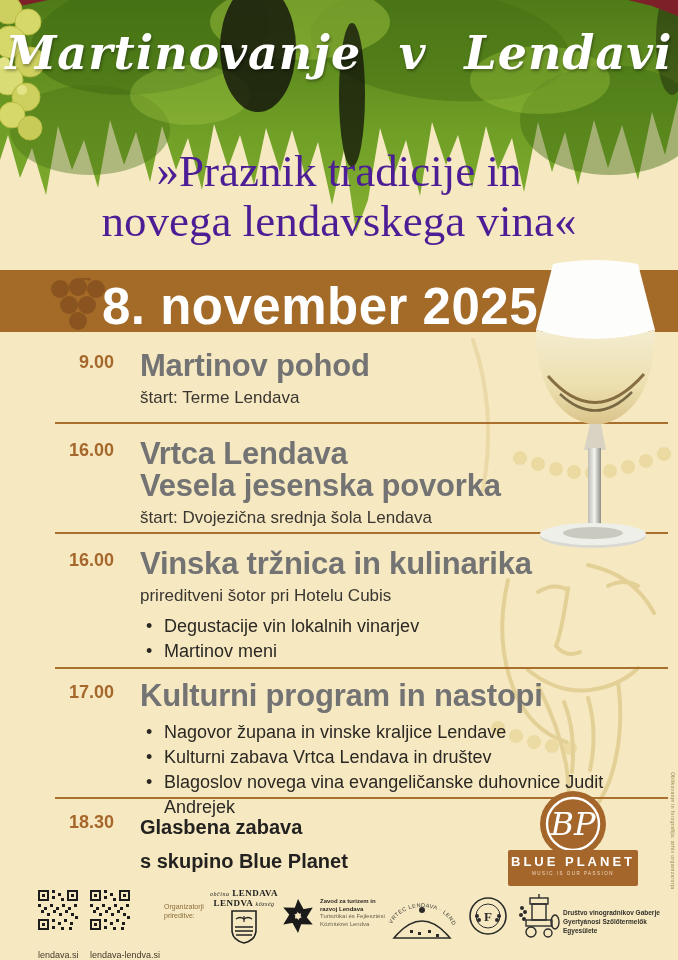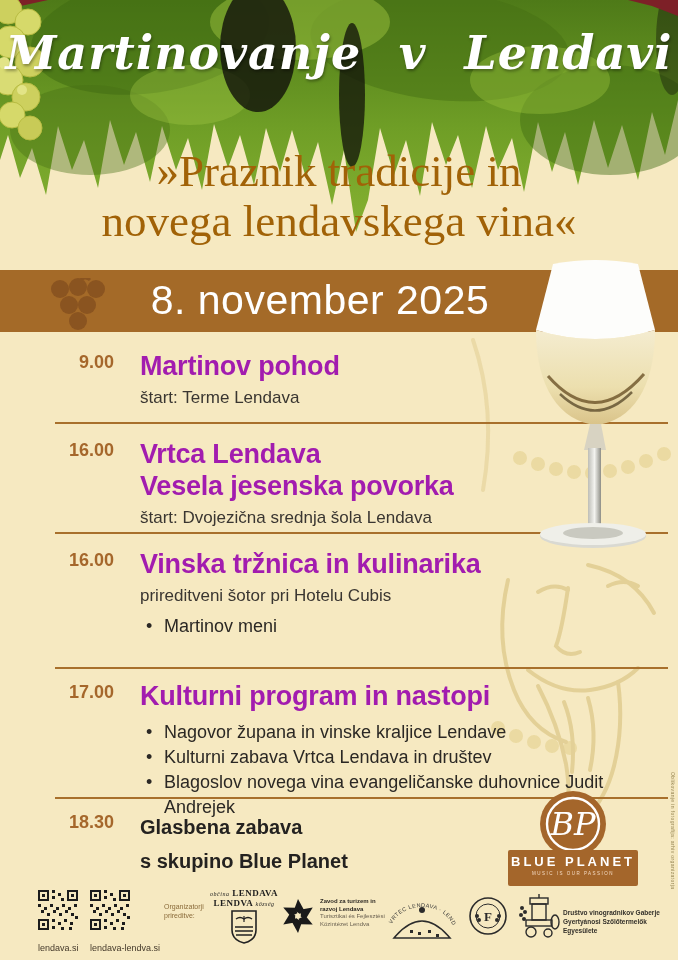--- a/index.html
+++ b/index.html
@@ -12,59 +12,59 @@
   .header svg{display:block;}
   .header-title{
     position:absolute;left:0;top:26px;width:678px;text-align:center;
     font-family:"DejaVu Serif","Liberation Serif",serif;font-style:italic;font-weight:700;
     font-size:46px;color:#ffffff;word-spacing:.45em;letter-spacing:1px;
     text-shadow:1px 2px 3px rgba(0,0,0,.35);
   }
   
   .subtitle{
     position:absolute;left:0;top:146px;width:678px;text-align:center;z-index:6;
-    font-family:"Liberation Serif",serif;color:#a16207;font-size:45px;line-height:1.12;
+    font-family:"Liberation Serif",serif;color:#4c1d95;font-size:45px;line-height:1.12;
   }
   
   .banner{position:absolute;left:0;top:270px;width:678px;height:62px;background:#a46a28;z-index:2;}
   .banner .grape{position:absolute;left:50px;top:8px;}
   .banner-date{
     position:absolute;left:100px;top:7px;width:440px;text-align:center;
-    color:#ffffff;font-weight:400;font-size:41px;letter-spacing:.5px;
+    color:#ffffff;font-weight:700;font-size:51px;letter-spacing:.5px;
   }
   
   .watermark{position:absolute;right:0;top:330px;z-index:1;}
   .glass{position:absolute;left:520px;top:258px;z-index:3;}
   
   .row{position:absolute;left:0;width:678px;z-index:4;}
   .time{
     position:absolute;left:0;top:2px;width:114px;text-align:right;
     color:#a5672b;font-weight:800;font-size:18px;
   }
   .row-body{position:absolute;left:140px;top:0;width:470px;}
-  .row-title{color:#a21caf;font-weight:800;font-size:27px;line-height:32px;letter-spacing:-.2px;}
+  .row-title{color:#737373;font-weight:800;font-size:31px;line-height:32px;letter-spacing:-.2px;}
   .row-note{color:#3a3631;font-size:17px;margin-top:6px;}
   .bullets{margin:8px 0 0 6px;padding:0;list-style:none;}
   .bullets li{color:#2b2824;font-size:18px;line-height:25px;padding-left:18px;position:relative;}
   .bullets li::before{content:"•";position:absolute;left:0;top:0;color:#2b2824;}
   .divider{position:absolute;left:55px;width:613px;height:2px;background:#a8702c;z-index:2;}
   .row5-title{color:#242220;font-weight:800;font-size:20px;line-height:34px;}
   
   .bp{position:absolute;left:508px;top:790px;width:130px;height:96px;z-index:5;}
   .bp .bp-box{
     position:absolute;left:0;bottom:0;width:130px;height:36px;background:#a4662b;border-radius:2px;
     text-align:center;color:#fff;
   }
   .bp .bp-name{font-weight:800;font-size:13px;letter-spacing:3px;margin-top:4px;}
   .bp .bp-tag{font-size:4.5px;letter-spacing:1.5px;color:#f3d9c2;margin-top:2px;}
   .bp svg{position:absolute;left:31px;top:0;}
   
   .footer{position:absolute;left:0;top:884px;width:678px;height:70px;z-index:4;color:#3f382b;}
   .qr{position:absolute;top:6px;}
-  .qr .qr-label{text-align:center;font-size:9px;margin-top:9px;color:#44392a;}
+  .qr .qr-label{text-align:center;font-size:9px;margin-top:16px;color:#44392a;}
   .org-label{position:absolute;left:164px;top:18px;font-size:7px;color:#8a6b3a;line-height:9px;}
   .muni{position:absolute;left:206px;top:4px;width:76px;text-align:center;}
   .muni .m1{font-family:"Liberation Serif",serif;font-size:9px;font-weight:700;color:#1d1d1d;letter-spacing:.5px;}
   .muni .small{font-style:italic;font-weight:400;font-size:6px;}
   .tour-text{position:absolute;left:320px;top:14px;font-size:6px;line-height:7.5px;}
   .tour-text .b{font-weight:700;color:#2e2a24;}
   .tour-text .l{color:#6b6252;}
   .wg-text{position:absolute;left:563px;top:24px;font-size:6.5px;line-height:9px;font-weight:700;color:#33302a;}
   .credit{
     position:absolute;right:2px;top:772px;height:130px;z-index:6;
@@ -227,20 +227,21 @@
     </div>
   </div>
   <div class="divider" style="top:532px;"></div>
 
   <div class="row" style="top:548px;height:116px;">
     <div class="time">16.00</div>
     <div class="row-body">
       <div class="row-title">Vinska tržnica in kulinarika</div>
       <div class="row-note">prireditveni šotor pri Hotelu Cubis</div>
       <ul class="bullets">
+        <li>Degustacije vin lokalnih vinarjev</li>
         <li>Martinov meni</li>
       </ul>
     </div>
   </div>
   <div class="divider" style="top:667px;"></div>
 
   <div class="row" style="top:680px;height:114px;">
     <div class="time">17.00</div>
     <div class="row-body">
       <div class="row-title">Kulturni program in nastopi</div>

